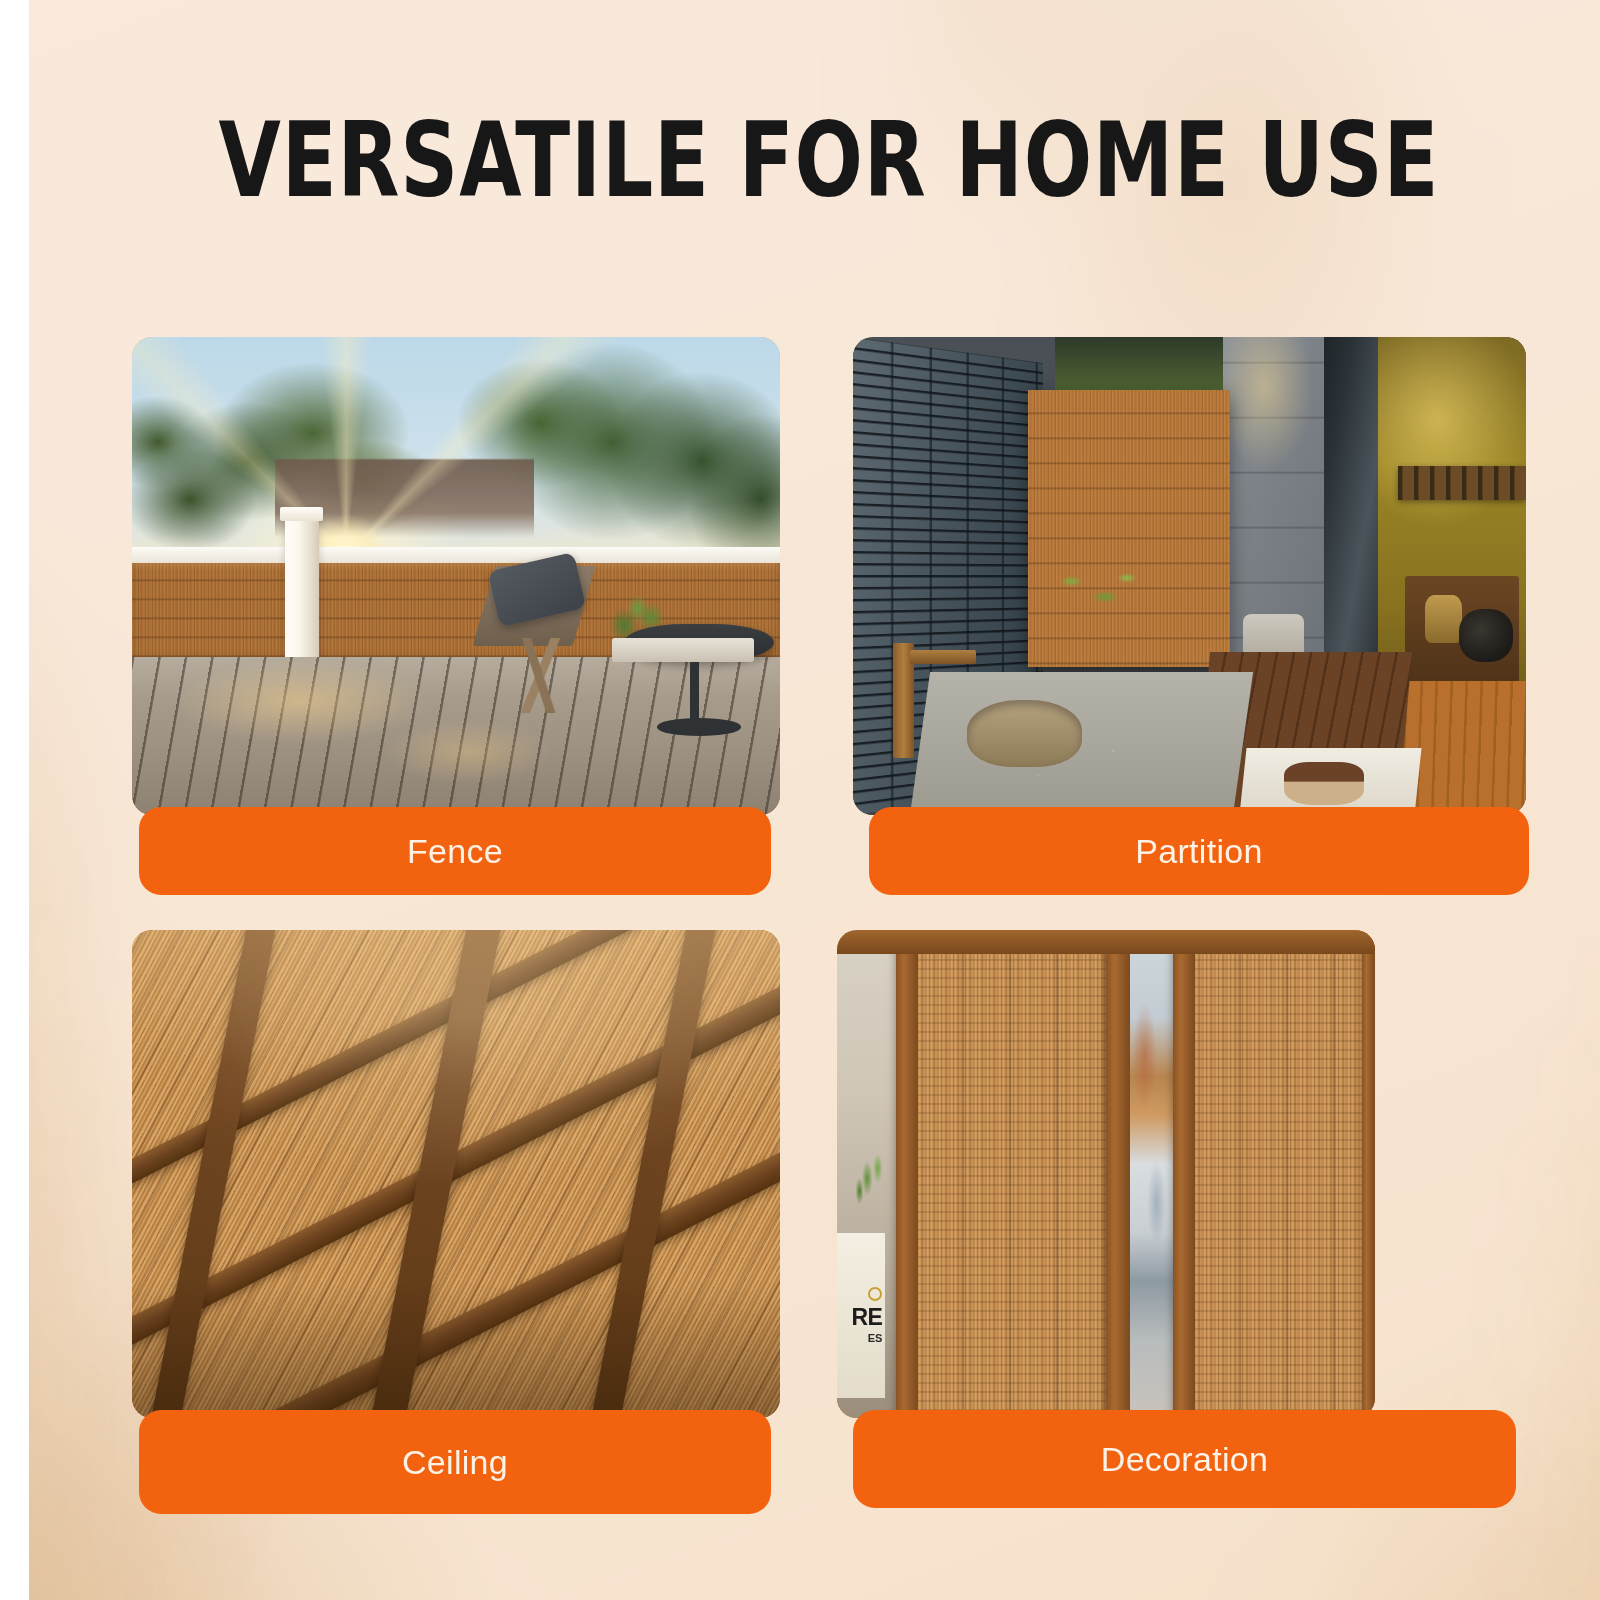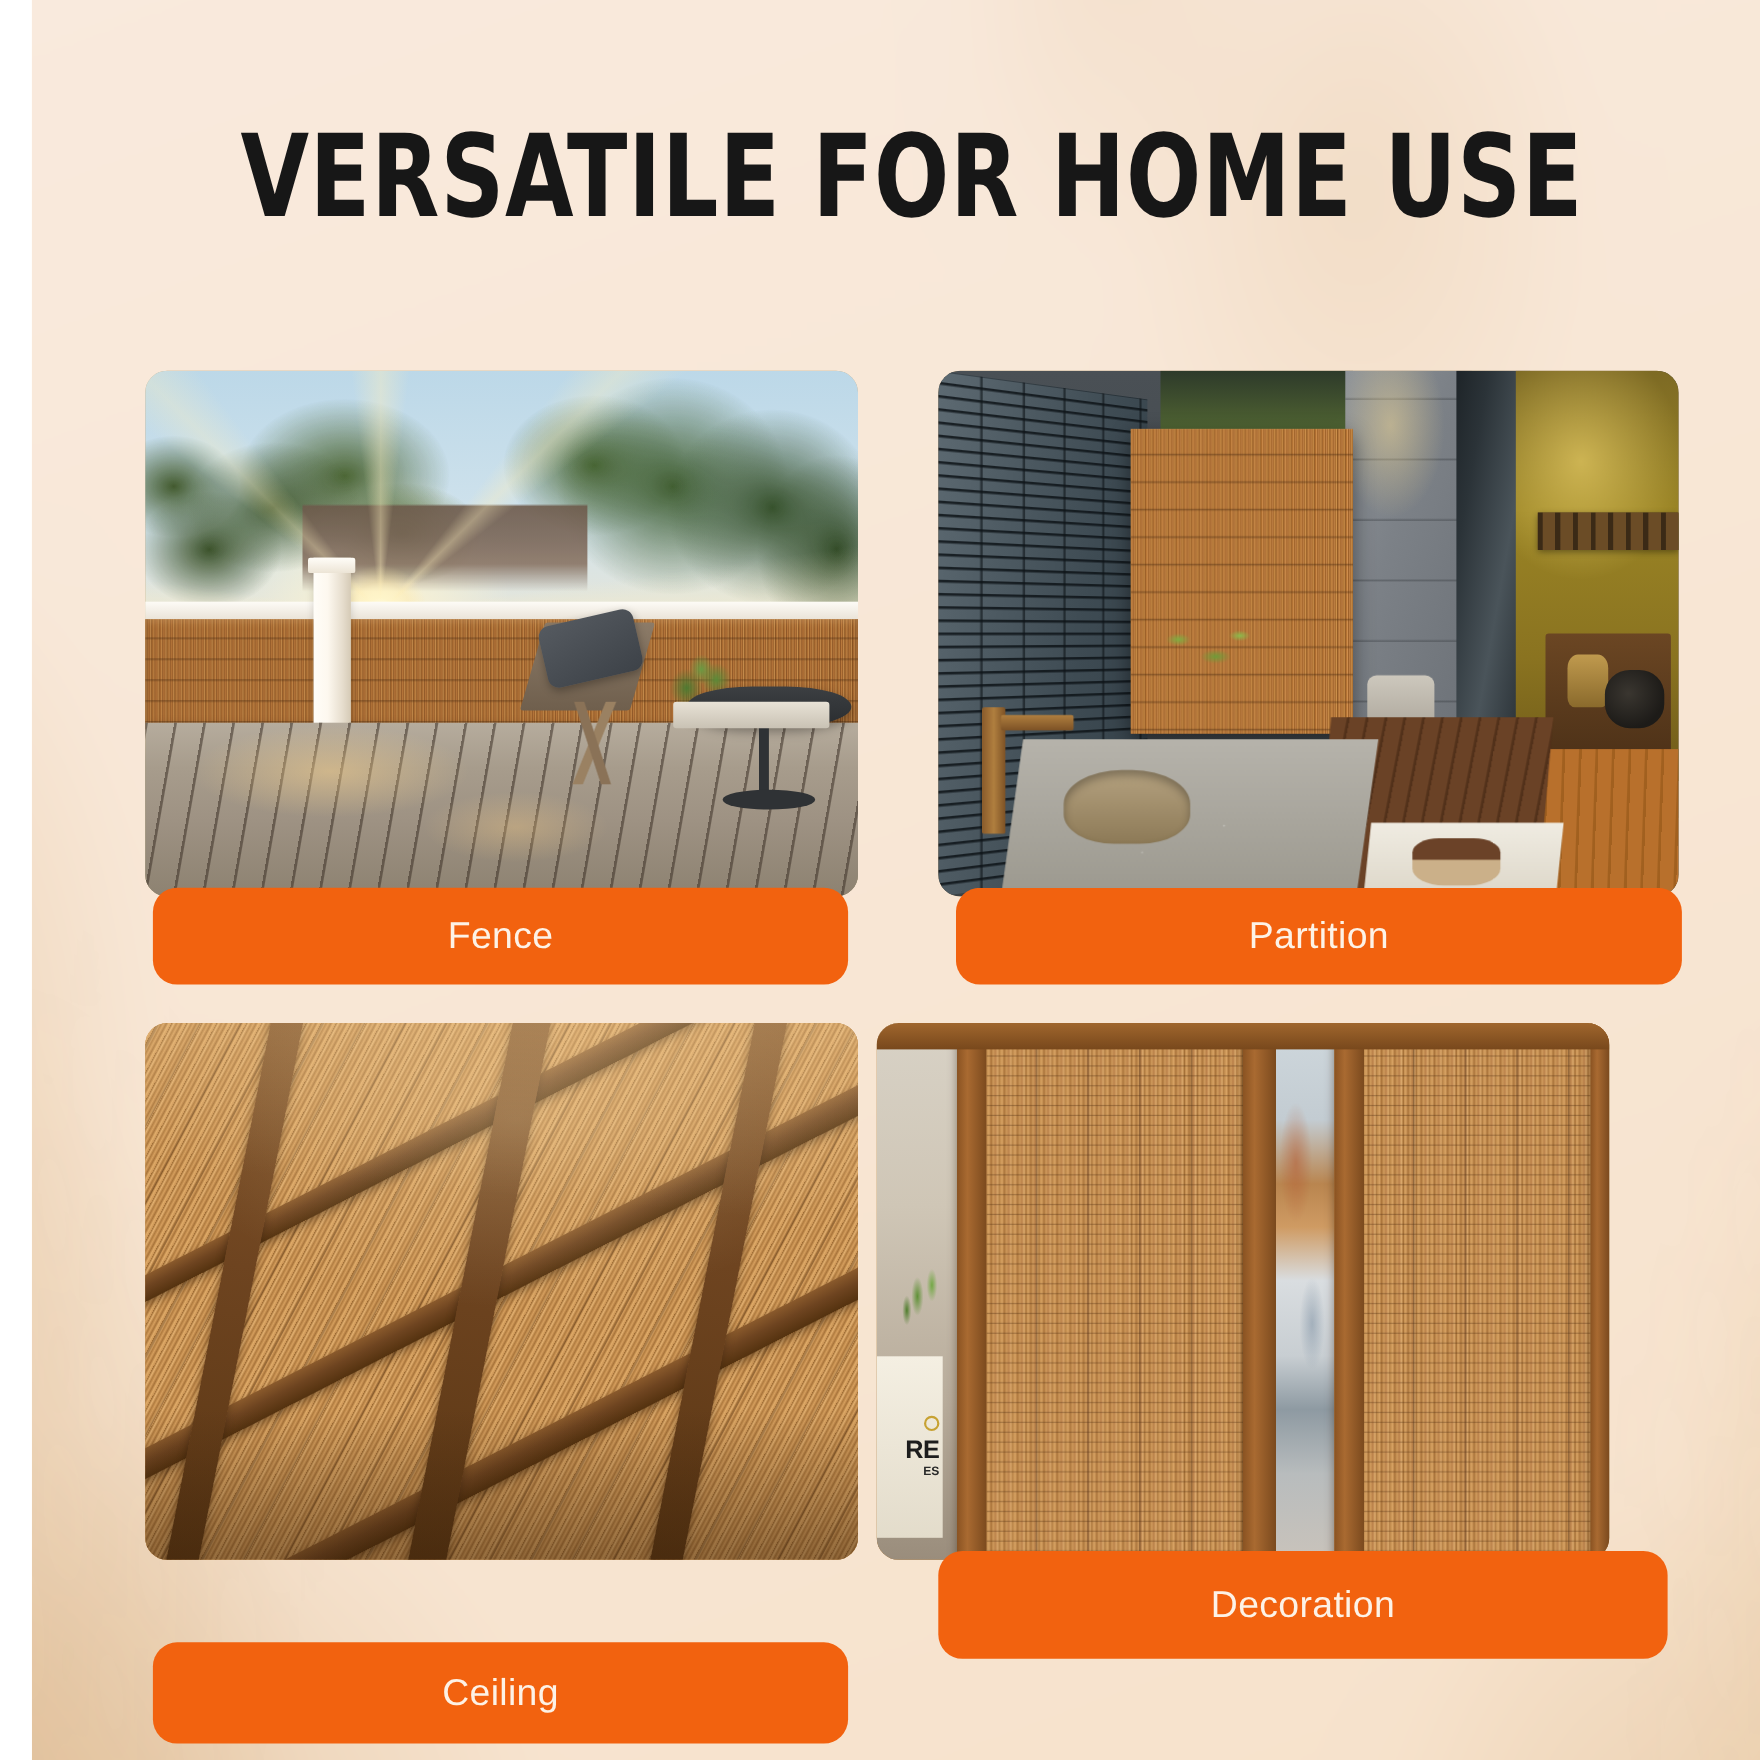--- a/index.html
+++ b/index.html
@@ -98,23 +98,23 @@
   }
 
   
   #card-fence      .photo   { left:103px;  top:337px;  width:648px;  height:478px; }
   #card-fence      .caption { left:110px;  top:807px;  width:632px;  height:88px; }
 
   #card-partition  .photo   { left:824px;  top:337px;  width:673px;  height:478px; }
   #card-partition  .caption { left:840px;  top:807px;  width:660px;  height:88px; }
 
   #card-ceiling    .photo   { left:103px;  top:930px;  width:648px;  height:488px; }
-  #card-ceiling    .caption { left:110px;  top:1493px; width:632px;  height:92px; }
-
-  #card-decoration .photo   { left:768px;  top:930px;  width:666px;  height:488px; }
+  #card-ceiling    .caption { left:110px;  top:1410px; width:632px;  height:104px; }
+
+  #card-decoration .photo   { left:808px;  top:930px;  width:538px;  height:488px; }
   #card-decoration .caption { left:824px;  top:1410px; width:663px;  height:98px; }
 
   
   .ph-sky {
     background:
       radial-gradient(circle 200px at 32% 44%, rgba(255,246,210,0.95), rgba(255,240,190,0) 62%),
       linear-gradient(180deg,#bcd8e8 0%, #cfe2ec 28%, #e8e6d8 48%, #f2e0bd 60%, #e4d2ae 66%, #cdbb97 70%, #9c9a83 74%, #8e8c78 100%);
   }
   .ph-trees-l {
     background:

